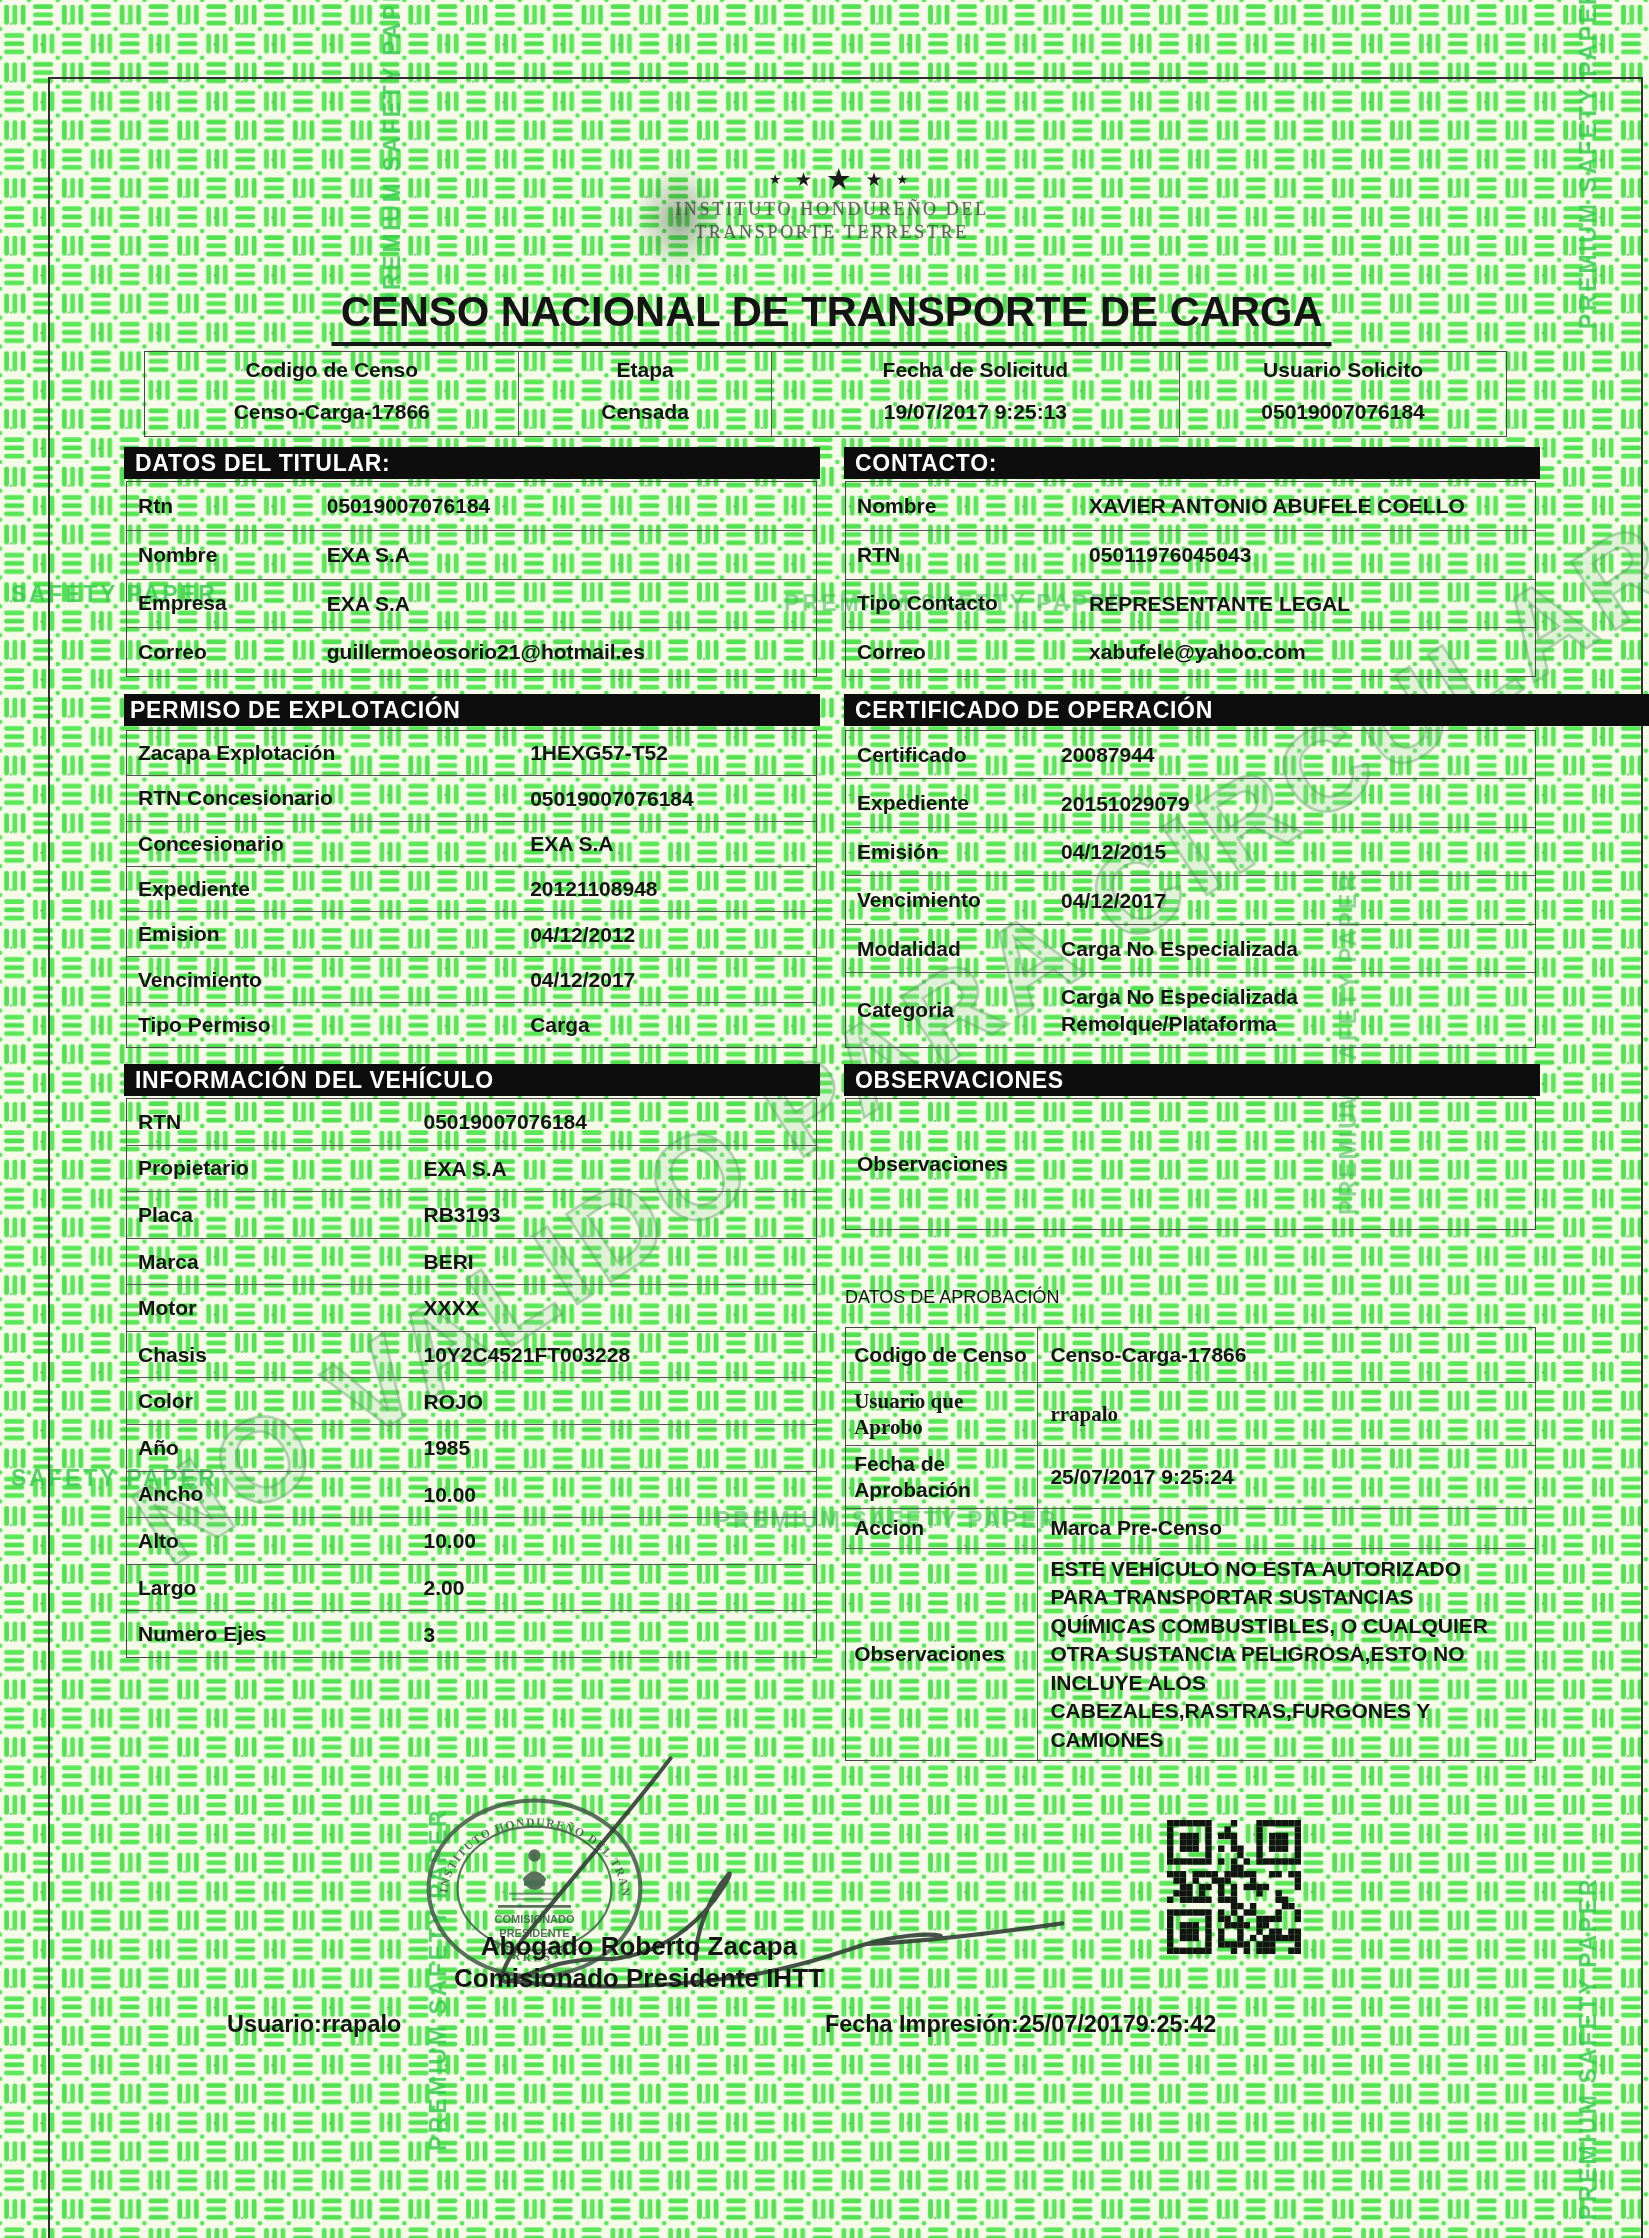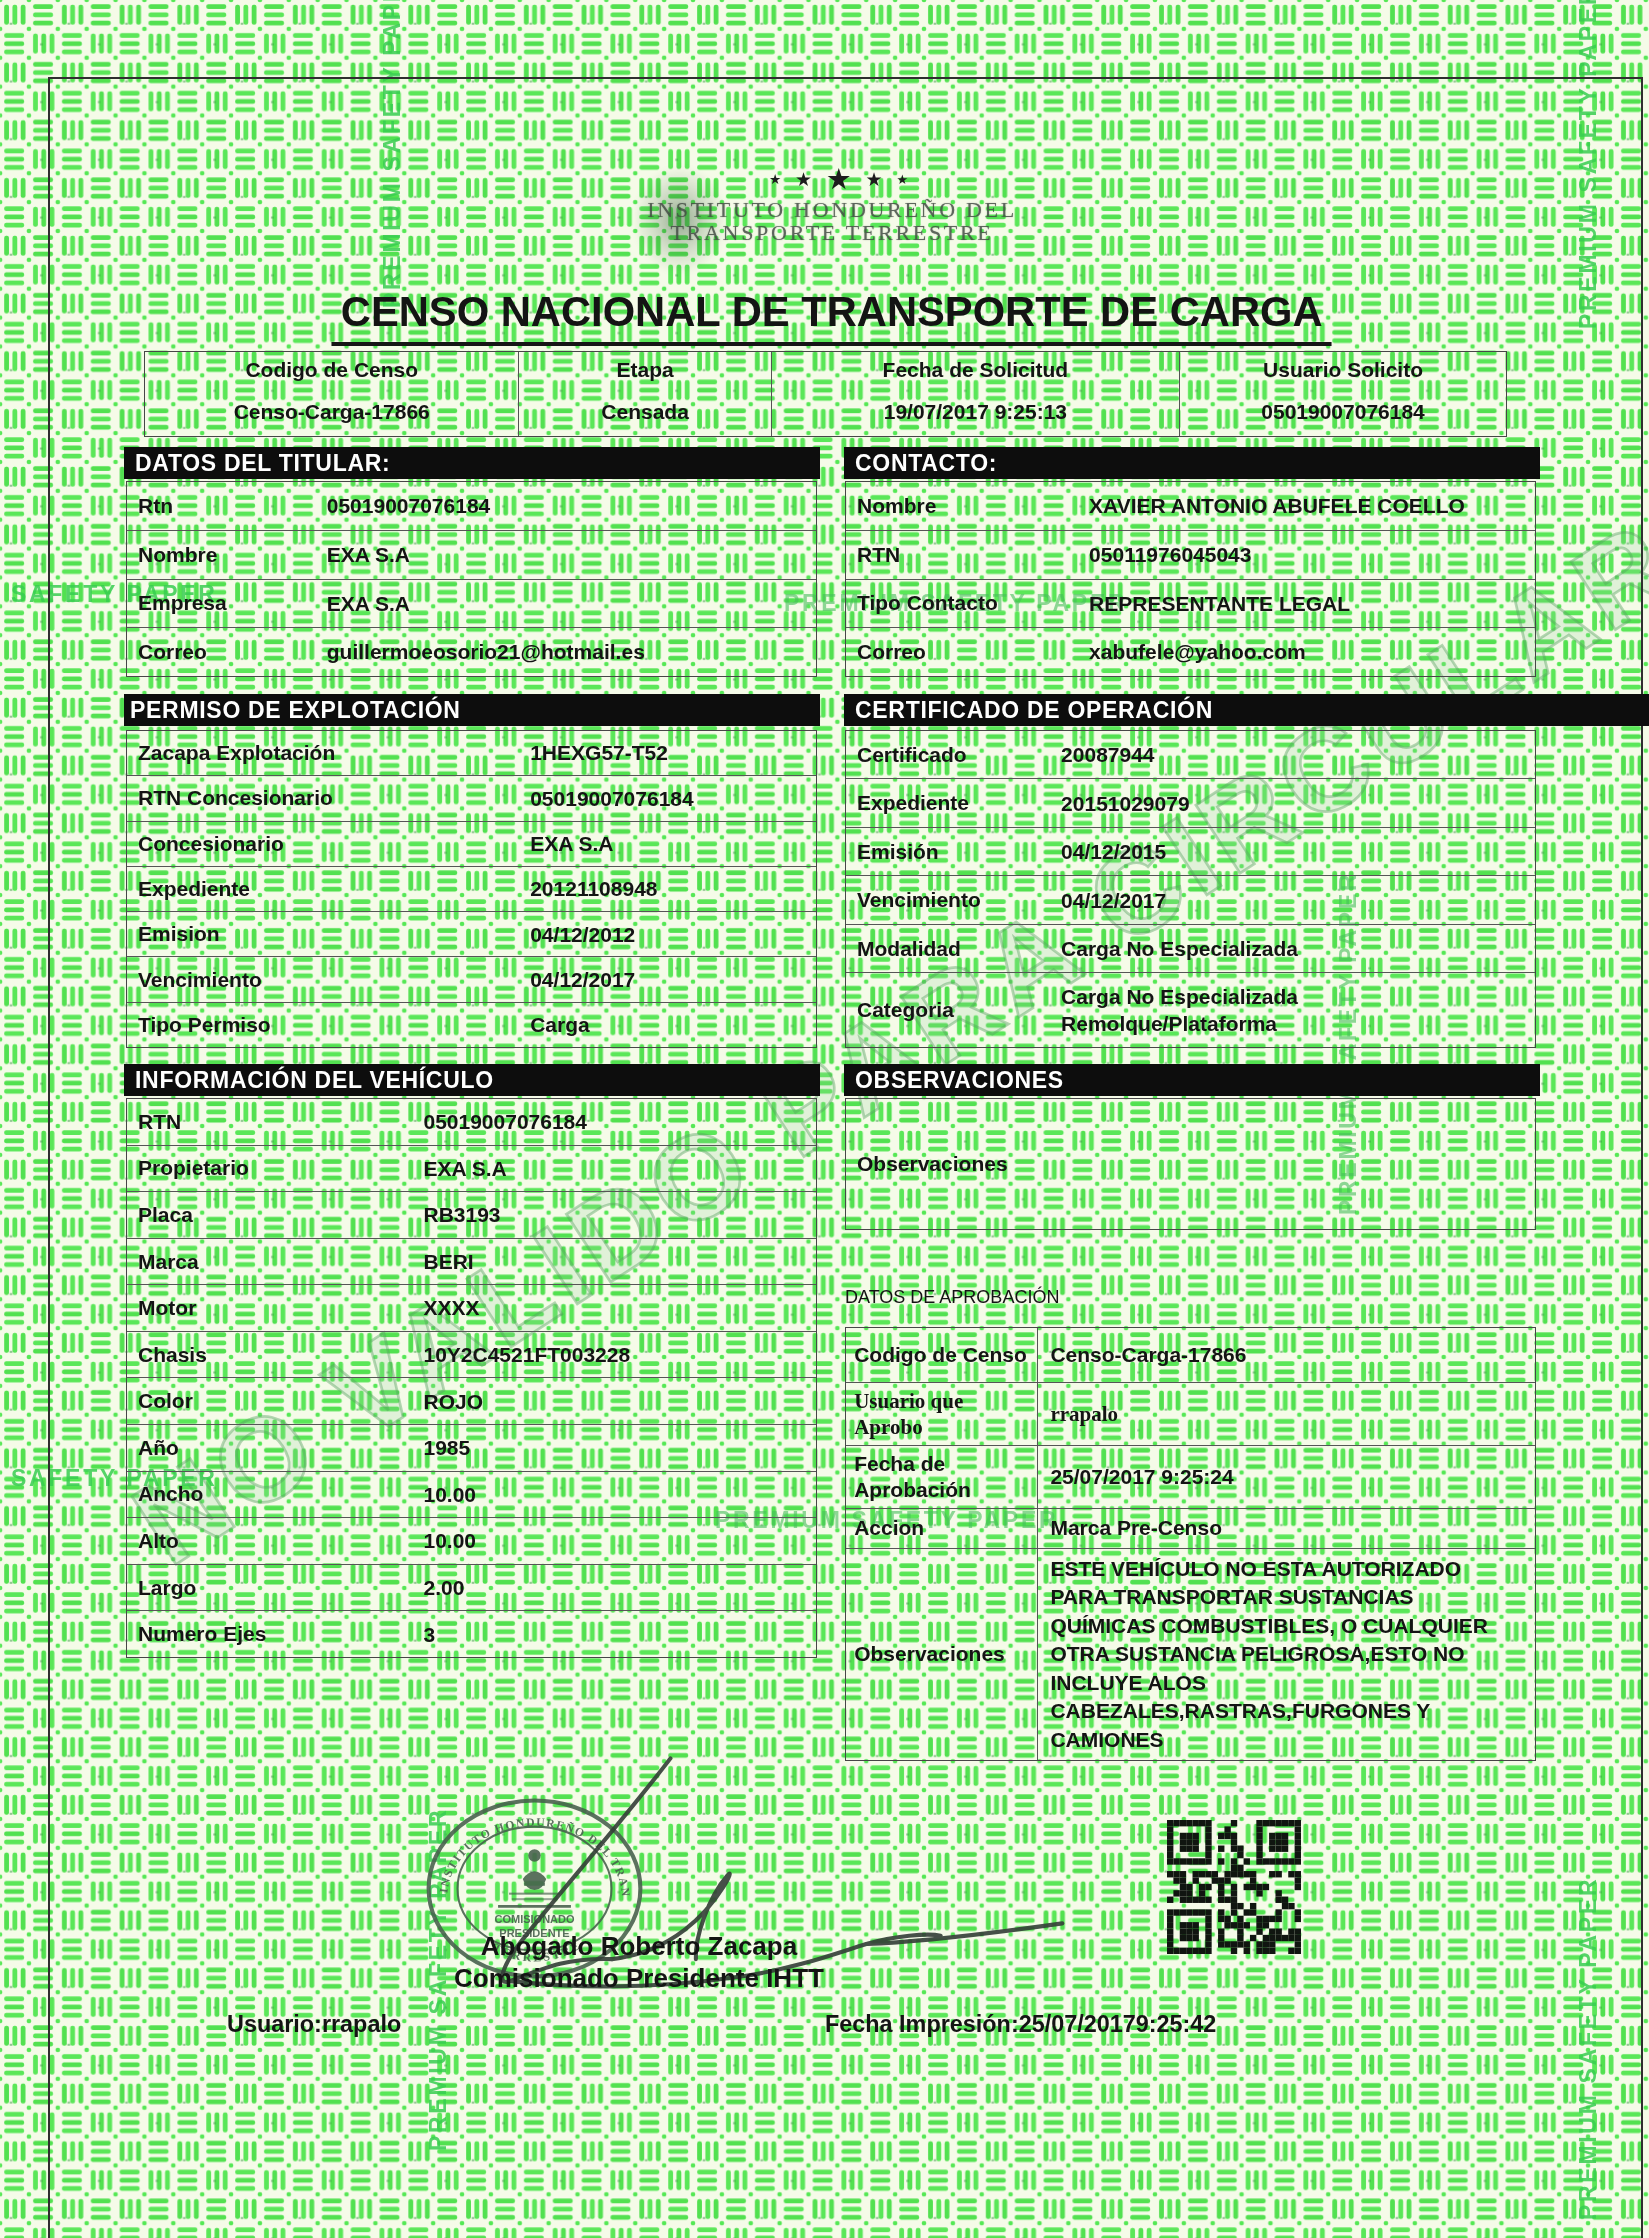--- a/index.html
+++ b/index.html
@@ -16,21 +16,21 @@
   .wm.dim{color:rgba(70,190,90,.6);}
   .diag{position:absolute;left:13.7px;top:1017px;width:1650px;z-index:1;text-align:center;
         transform:rotate(-33deg);font-weight:bold;font-size:118px;letter-spacing:6.9px;
         color:rgba(150,205,160,.22);-webkit-text-stroke:2.7px rgba(85,160,95,.42);
         white-space:nowrap;}
   
   .stars{position:absolute;left:694px;top:162px;width:289px;text-align:center;z-index:3;color:#1c1c1c;}
   .stars span{display:inline-block;margin:0 6.9px;vertical-align:middle;}
   .s1{font-size:13.7px}.s2{font-size:19px}.s3{font-size:29px}.s4{font-size:19px}.s5{font-size:13px}
   .inst{position:absolute;left:605px;top:198px;width:454px;z-index:3;text-align:center;
-        font-family:"Liberation Serif",serif;font-size:22px;letter-spacing:2.7px;color:#434d44;
+        font-family:"Liberation Serif",serif;font-size:18px;letter-spacing:2.7px;color:#434d44;
         opacity:.85;line-height:23px;text-shadow:0 0 1.4px rgba(60,70,60,.5);}
   .logo-smudge{position:absolute;left:632px;top:165px;width:96px;height:110px;z-index:1;
         background:radial-gradient(closest-side,rgba(45,85,50,.48),rgba(45,85,50,.18) 55%,transparent);
         filter:blur(2.1px);}
   .title-wrap{position:absolute;left:124px;top:287px;width:1416px;text-align:center;z-index:3;}
   .title{display:inline-block;font-size:43px;font-weight:800;letter-spacing:0;
          border-bottom:4.1px solid #161616;padding:0 9.6px 5.5px 9.6px;transform:scaleX(.97);}
   
   .summary{position:absolute;left:144px;top:351px;width:1361px;height:84px;z-index:3;
            border:1.4px solid #474747;display:flex;}

